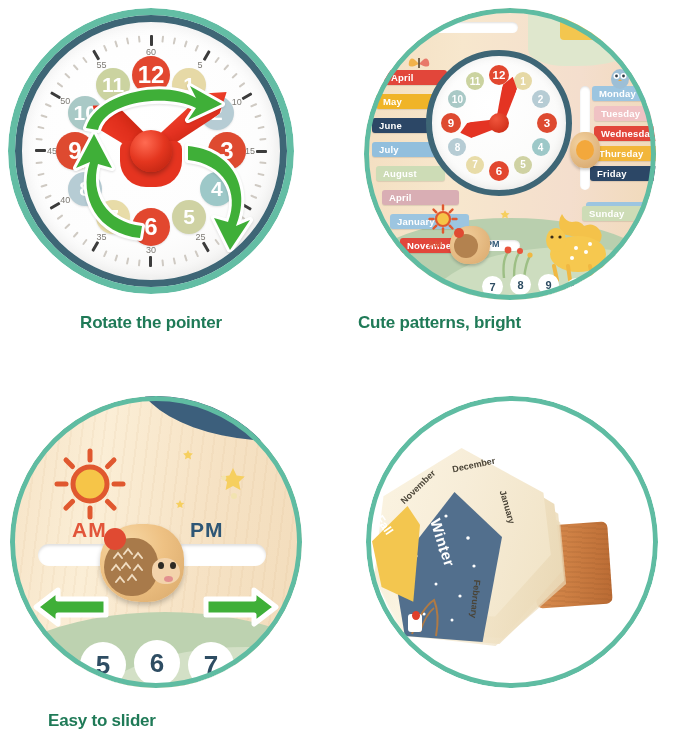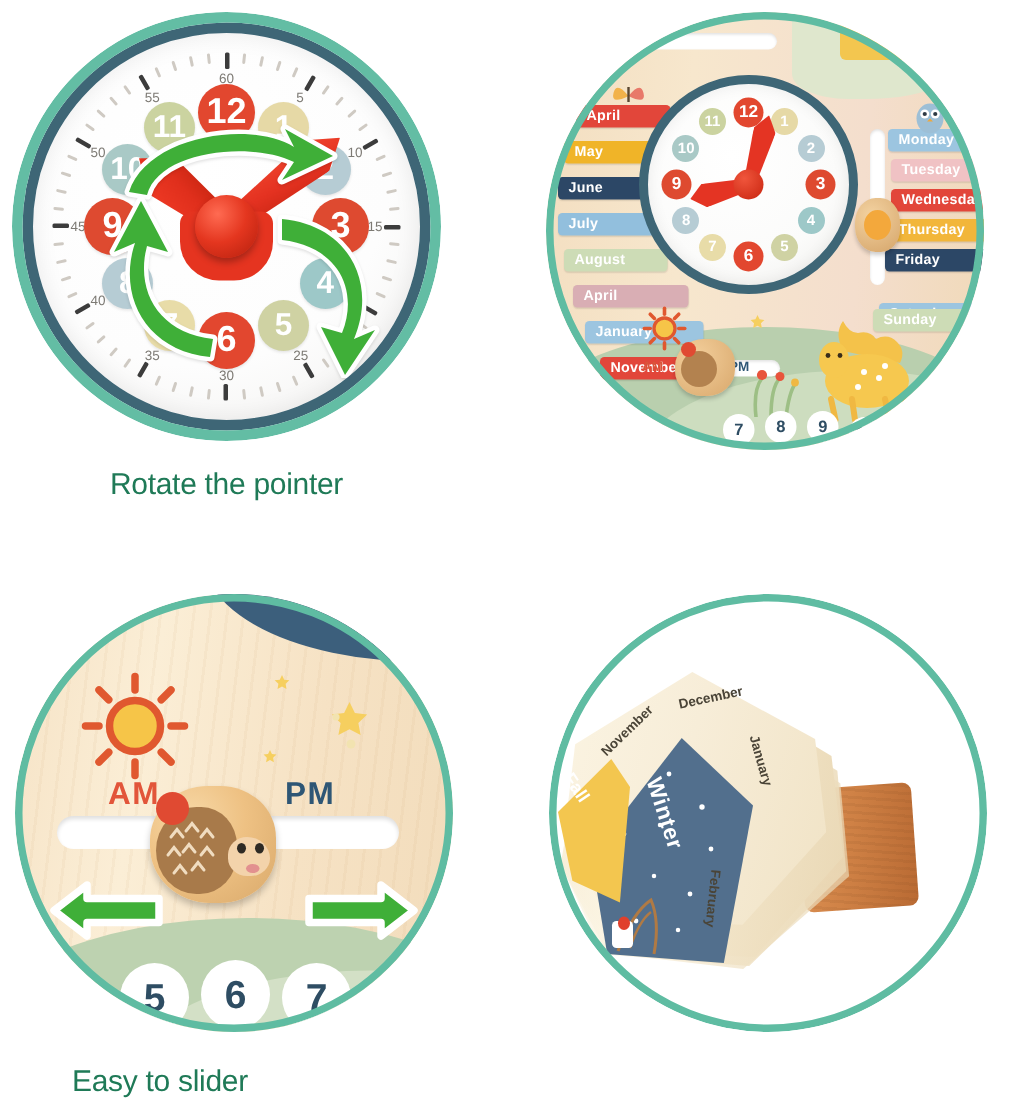--- a/index.html
+++ b/index.html
@@ -32,22 +32,22 @@
   }
   .ring-thin{
     position:absolute;inset:0;border-radius:50%;
     box-sizing:border-box;border:5px solid #5fbca2;
     z-index:40;pointer-events:none;
   }
 
   .caption{
     position:absolute;
     color:#1f7a57;
-    font-size:20px;line-height:30px;
-    font-weight:400;
+    font-size:17px;line-height:30px;
+    font-weight:700;
     letter-spacing:-0.2px;
   }
   .cap-center{text-align:center;}
 
   
   .clockface{
     position:absolute;left:14px;top:14px;right:14px;bottom:14px;
     border-radius:50%;
     background:radial-gradient(circle at 42% 36%,#ffffff 0%,#fdfdfd 58%,#f0efed 100%);
     box-shadow:inset 0 0 16px rgba(0,0,0,.08);
@@ -602,20 +602,21 @@
             <div class="daynum" style="left: 146px; top: 266px;">8</div>
             <div class="daynum" style="left: 174px; top: 266px;">9</div>
             <div class="daynum" style="left: 202px; top: 270px;">10</div>
           </div>
       </div>
       <div class="ring-thin"></div>
     </div>
   </div>
 
   <div class="caption" style="left:358px;top:308px;width:318px;">
+    <div>Cute patterns, bright</div>
   </div>
 
   <div class="panel" style="left:10px;top:396px;width:292px;height:292px;">
     <div class="circle" style="left:0;top:0;width:292px;height:292px;">
       <div class="wood">
         <div class="wood-grain"></div>
         <div class="p3-night"></div>
         <div class="p3-hill"></div>
         <div class="p3-hill2"></div>
 

